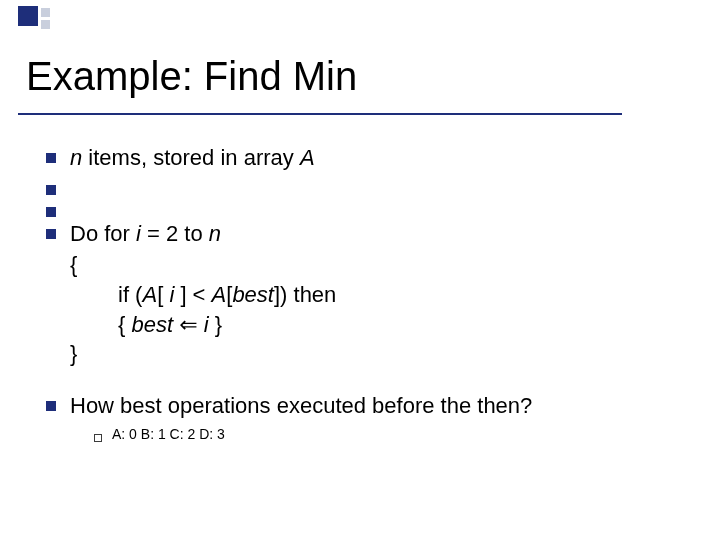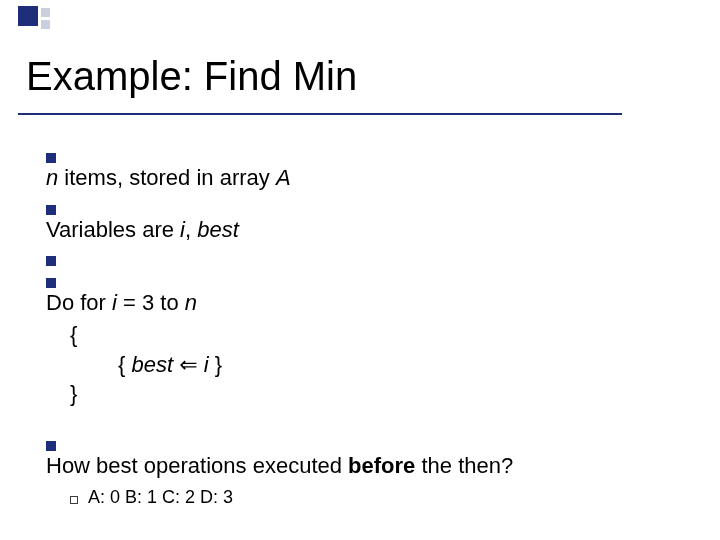--- a/index.html
+++ b/index.html
@@ -56,21 +56,20 @@
   }
   .body {
     font-size: 22px;
     line-height: 1.35;
     margin-left: 28px;
   }
   .itm {
     display: flex;
     align-items: flex-start;
     margin-bottom: 2px;
-    flex-direction: column;
   }
   .bullet-sq {
     width: 10px;
     height: 10px;
     background: #1e2e7a;
     flex: 0 0 10px;
     margin-top: 10px;
     margin-right: 14px;
   }
   .bullet-hollow {
@@ -85,28 +84,28 @@
   .indent-block {
     margin-left: 24px;
   }
   .deeper {
     margin-left: 72px;
   }
   .spacer {
     height: 22px;
   }
   .sub {
-    font-size: 18px;
+    font-size: 14px;
     margin-left: 24px;
     margin-top: 4px;
     display: flex;
     align-items: center;
   }
   .em { font-style: italic; }
-  .bold { font-weight: bold; }
+  .bold { font-weight: normal; }
   .arrow {
     font-family: "Segoe UI Symbol","Arial Unicode MS",Arial,sans-serif;
   }
 </style>
 </head>
 <body>
 
 <div class="slide">
 
   <div class="logo">
@@ -122,40 +121,40 @@
 
     <div class="itm">
       <div class="bullet-sq"></div>
       <div>
         <span class="em">n</span><span> items, stored in array </span><span class="em">A</span>
       </div>
     </div>
 
     <div class="itm">
       <div class="bullet-sq"></div>
-      <div>
-        <span>Variables are </span><span class="em">i</span><span>, </span><span class="em">best</span>
-      </div>
     </div>
 
     <div class="itm">
       <div class="bullet-sq"></div>
     </div>
 
     <div class="itm">
       <div class="bullet-sq"></div>
       <div>
-        <span>Do for </span><span class="em">i</span><span> = 3 to </span><span class="em">n</span>
+        <span>Do for </span><span class="em">i</span><span> = 2 to </span><span class="em">n</span>
       </div>
     </div>
 
     <div class="indent-block">
       <span>{</span>
     </div>
 
+    <div class="deeper">
+      <span>if (</span><span class="em">A</span><span>[ </span><span class="em">i</span><span> ] &lt; </span><span class="em">A</span><span>[</span><span class="em">best</span><span>]) then</span>
+    </div>
 
     <div class="deeper">
       <span>{ </span><span class="em">best</span><span class="arrow"> ⇐ </span><span class="em">i</span><span> }</span>
     </div>
 
     <div class="indent-block">
       <span>}</span>
     </div>
 
     <div class="spacer"></div>

